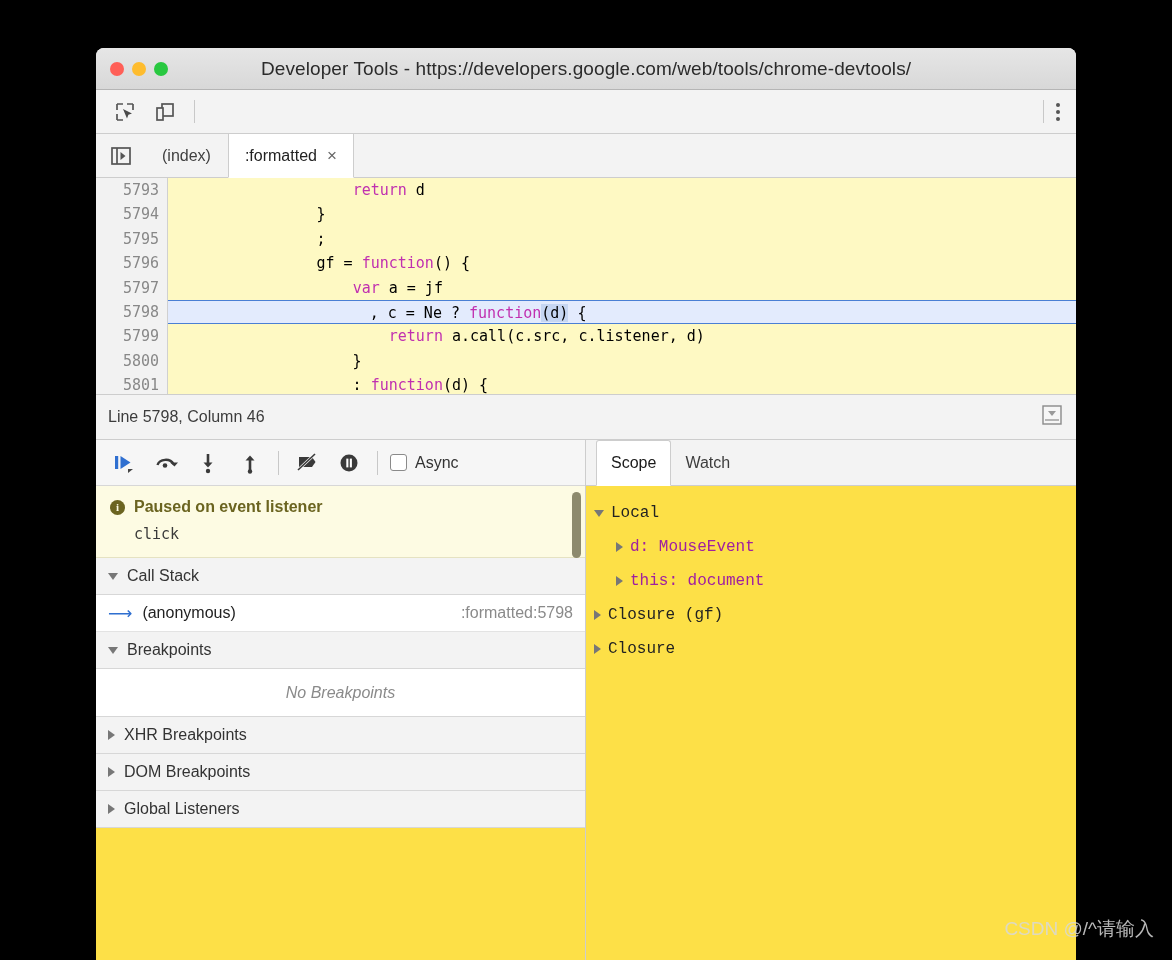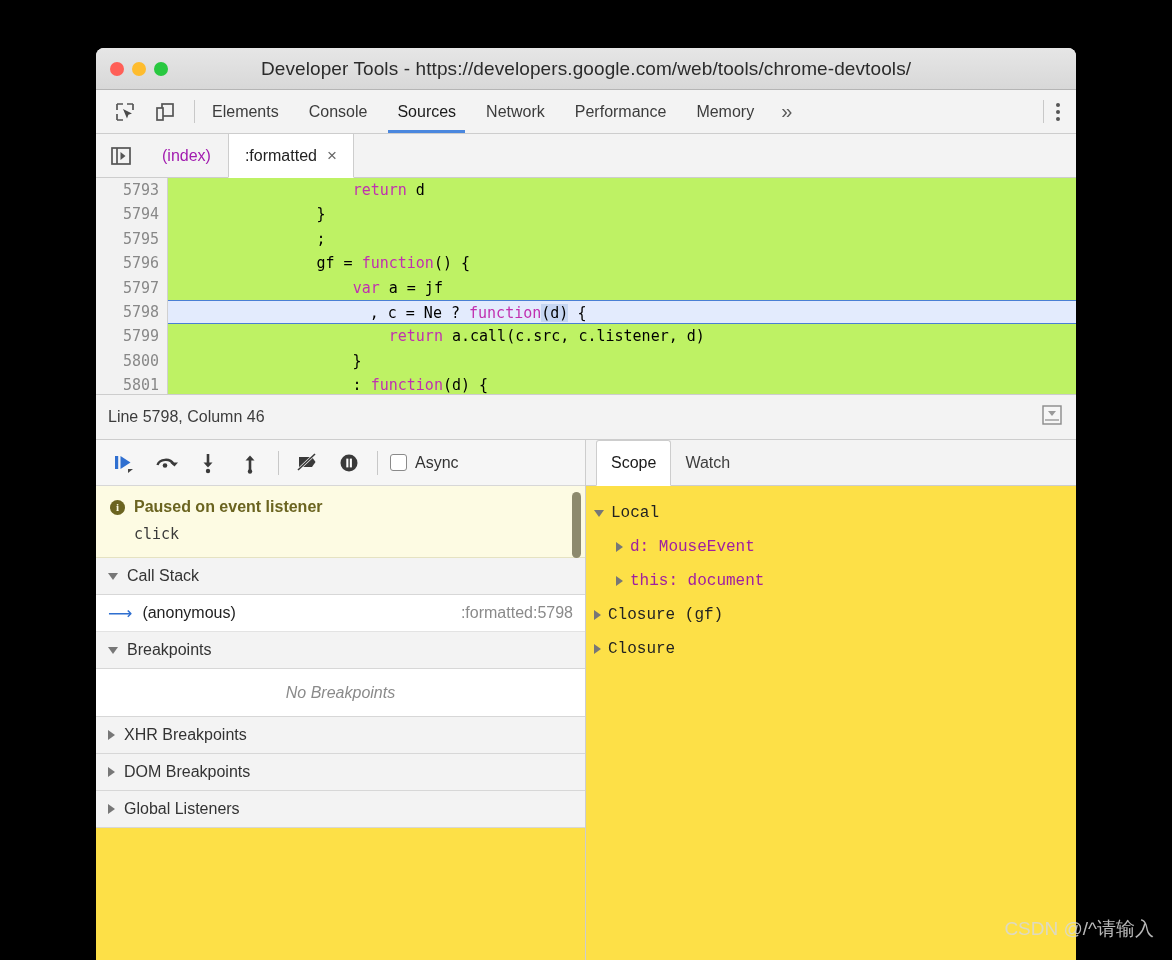--- a/index.html
+++ b/index.html
@@ -73,33 +73,33 @@
   
   .filetabs {
     height: 44px; flex: 0 0 44px;
     background: #f3f3f3;
     border-bottom: 1px solid #cdcdcd;
     display: flex; align-items: stretch;
   }
   .nav-toggle { display: flex; align-items: center; padding: 0 14px; cursor: pointer; }
   .filetab {
     display: flex; align-items: center; gap: 10px;
-    padding: 0 16px; font-size: 16px; color: #a21caf; cursor: pointer;
+    padding: 0 16px; font-size: 16px; color: #404040; cursor: pointer;
     border-right: 1px solid transparent;
   }
   .filetab.active {
     background: #fff; color: #222;
     border-left: 1px solid #cdcdcd; border-right: 1px solid #cdcdcd;
     margin-bottom: -1px; border-bottom: 1px solid #fff;
   }
   .closex { font-size: 17px; color: #666; line-height: 1; }
 
   
   .editor {
-    flex: 0 0 216px; display: flex; background: #bef264;
+    flex: 0 0 216px; display: flex; background: #fef9c3;
     overflow: hidden; position: relative;
     font-family: "DejaVu Sans Mono", monospace;
     font-size: 15px;
   }
   .gutter {
     flex: 0 0 72px; background: #f2f2f2;
     border-right: 1px solid #d0d0d0;
     text-align: right; padding-right: 8px;
     color: #888; user-select: none;
   }
@@ -228,41 +228,20 @@
           </svg>
         </div>
         <div class="icon-btn">
           <svg width="22" height="22" viewBox="0 0 22 22">
             <rect x="8" y="3" width="11" height="12" stroke="#555" stroke-width="1.7" fill="none"></rect>
             <rect x="3" y="7" width="6" height="12" stroke="#555" stroke-width="1.7" fill="#f3f3f3"></rect>
           </svg>
         </div>
       </div>
       <div class="vsep"></div>
-      <div class="maintabs">
-        <div class="maintab">
-          <span>Elements</span>
-        </div>
-        <div class="maintab">
-          <span>Console</span>
-        </div>
-        <div class="maintab active">
-          <span>Sources</span>
-        </div>
-        <div class="maintab">
-          <span>Network</span>
-        </div>
-        <div class="maintab">
-          <span>Performance</span>
-        </div>
-        <div class="maintab">
-          <span>Memory</span>
-        </div>
-        <div class="maintab more">»</div>
-      </div>
       <div class="tabbar-right">
         <div class="vsep"></div>
         <div class="kebab">
           <i></i>
             <i></i>
             <i></i>
         </div>
       </div>
     </div>
 

